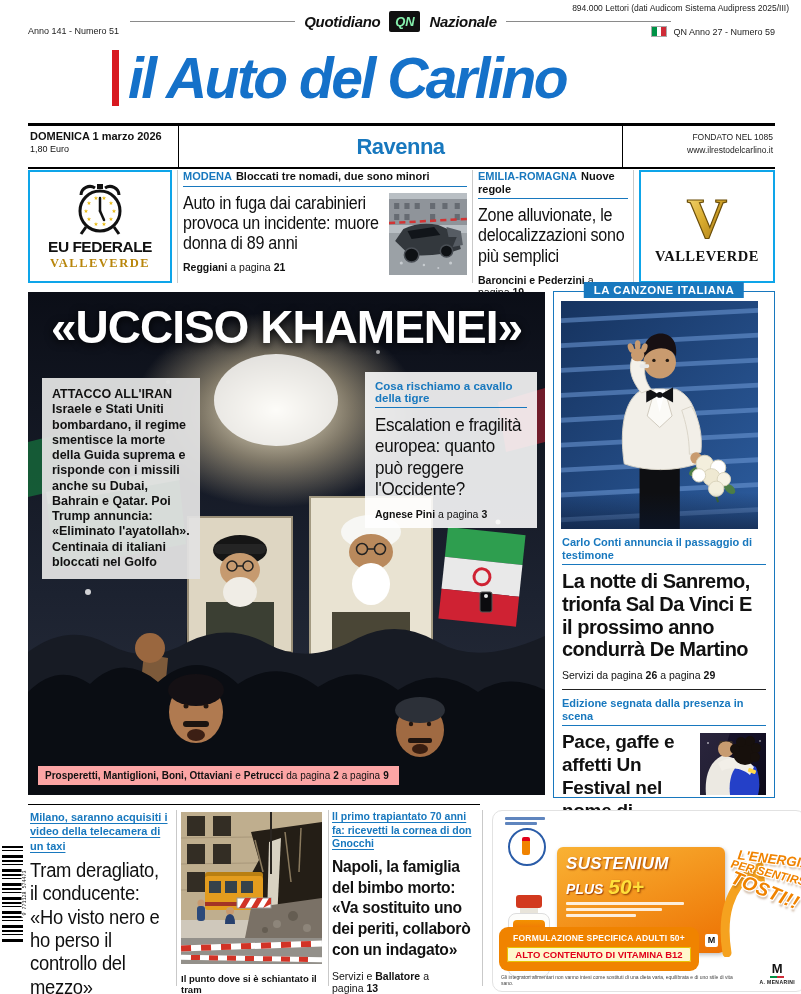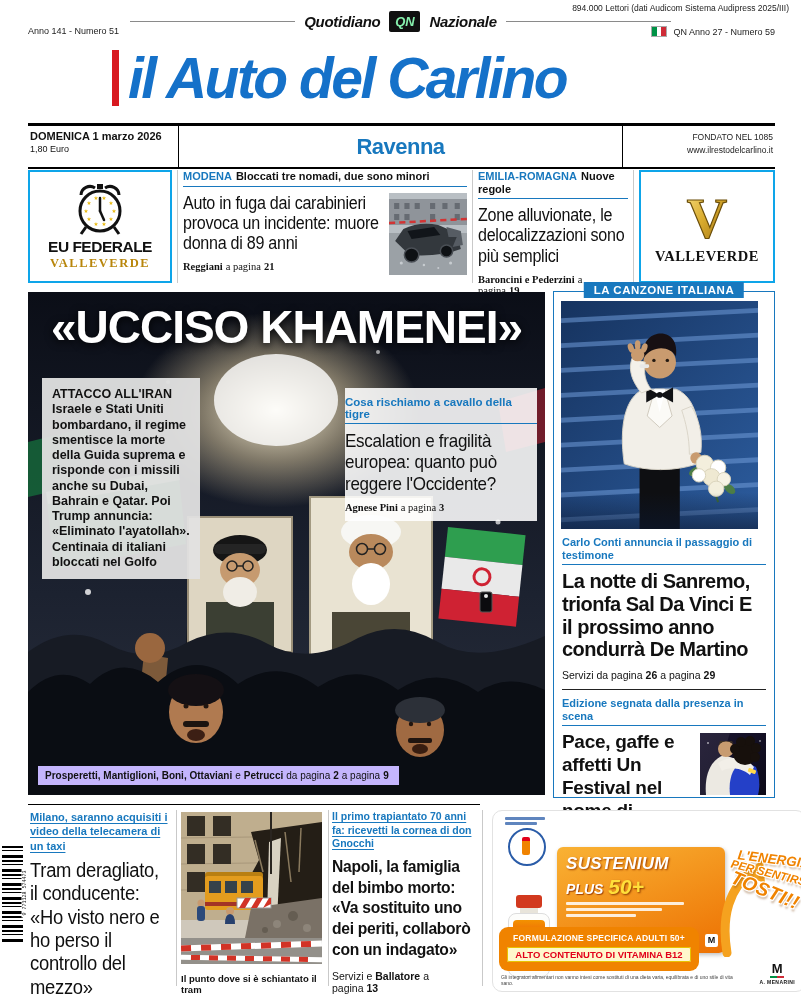--- a/index.html
+++ b/index.html
@@ -40,35 +40,35 @@
   .colE{width:150px;}
   .ad2{width:136px;}
   .ad2-name{font-family:"Liberation Serif",serif;font-size:14.5px;font-weight:900;letter-spacing:.5px;margin-top:2px;}
   .kickline{font-size:11px;font-weight:bold;border-bottom:1.5px solid #1878be;padding-bottom:3px;line-height:1.15;}
   .klabel{color:#1878be;margin-right:4px;}
   .mrow{display:flex;margin-top:6px;}
   .mtext{flex:1;padding-right:6px;min-width:0;}
   .hl{color:#101010;font-weight:400;}
   .cond{display:inline-block;width:108%;transform:scaleX(.92);transform-origin:0 0;}
   .hl-strip{font-size:17.5px;line-height:1.15;letter-spacing:-.3px;}
-  .byline{font-size:10.5px;margin-top:8px;font-family:Liberation Serif, serif;}
+  .byline{font-size:10.5px;margin-top:8px;}
   .byline span{margin-right:3px;}
   .b{font-weight:bold;}
   .carphoto{width:78px;height:82px;flex:none;}
   
   .lead{left:28px;top:292px;width:517px;height:503px;background:#0b0e17;}
   .leadsvg{position:absolute;inset:0;}
   .leadhl{position:absolute;top:8px;left:0;right:0;text-align:center;color:#fff;font-size:46px;font-weight:800;
           letter-spacing:-1px;text-shadow:0 2px 8px rgba(0,0,0,.85);}
   .sumbox{position:absolute;left:14px;top:86px;width:158px;background:rgba(226,226,226,.95);padding:9px 10px;box-sizing:border-box;}
   .sum-t{font-size:12.5px;font-weight:bold;line-height:1.22;}
-  .anabox{position:absolute;right:8px;top:96px;width:192px;background:rgba(255,255,255,.88);padding:8px 0;box-sizing:border-box;}
+  .anabox{position:absolute;right:8px;top:80px;width:172px;background:rgba(255,255,255,.88);padding:8px 10px;box-sizing:border-box;}
   .anak{font-size:11.5px;font-weight:bold;color:#1878be;border-bottom:1.5px solid #1878be;padding-bottom:3px;}
   .anahl{font-size:18.5px;line-height:1.16;margin-top:6px;letter-spacing:-.3px;}
-  .leadcap{position:absolute;left:10px;bottom:10px;background:#c4b5fd;padding:4px 7px;font-size:10px;}
+  .leadcap{position:absolute;left:10px;bottom:10px;background:#fca5a5;padding:4px 7px;font-size:10px;}
   .leadcap span{margin-right:3px;}
   
   .rightcol{left:553px;top:291px;width:222px;height:507px;border:1.5px solid #1878be;background:#fff;box-sizing:border-box;}
   .collabel{position:absolute;top:-10px;left:50%;transform:translateX(-50%);background:#1878be;color:#fff;
             font-size:11.5px;font-weight:900;letter-spacing:.5px;padding:2px 10px;white-space:nowrap;}
   .sphoto{margin:9px 7px 0;height:228px;}
   .colpad{padding:0 8px;}
   .k1{margin-top:7px;font-size:11px;font-weight:bold;color:#1878be;border-bottom:1.5px solid #1878be;padding-bottom:2px;line-height:1.2;}
   .shl{font-size:20px;font-weight:900;line-height:1.13;margin-top:5px;letter-spacing:-.5px;}
   .sby{font-size:10.5px;margin-top:8px;}

